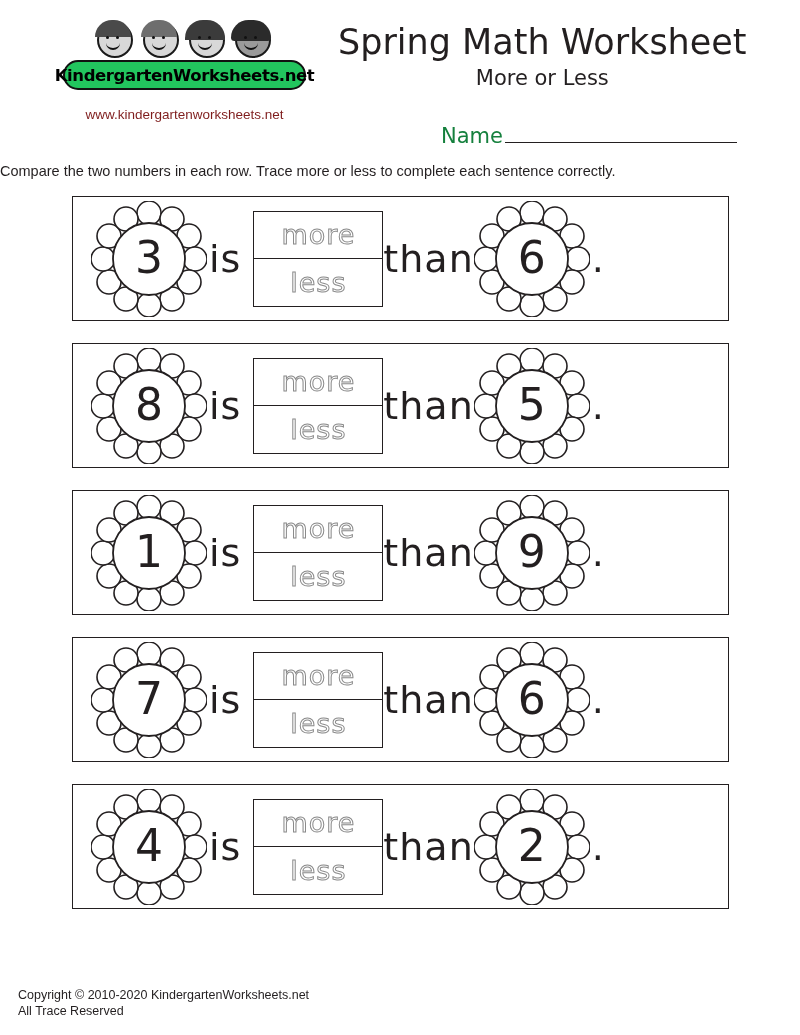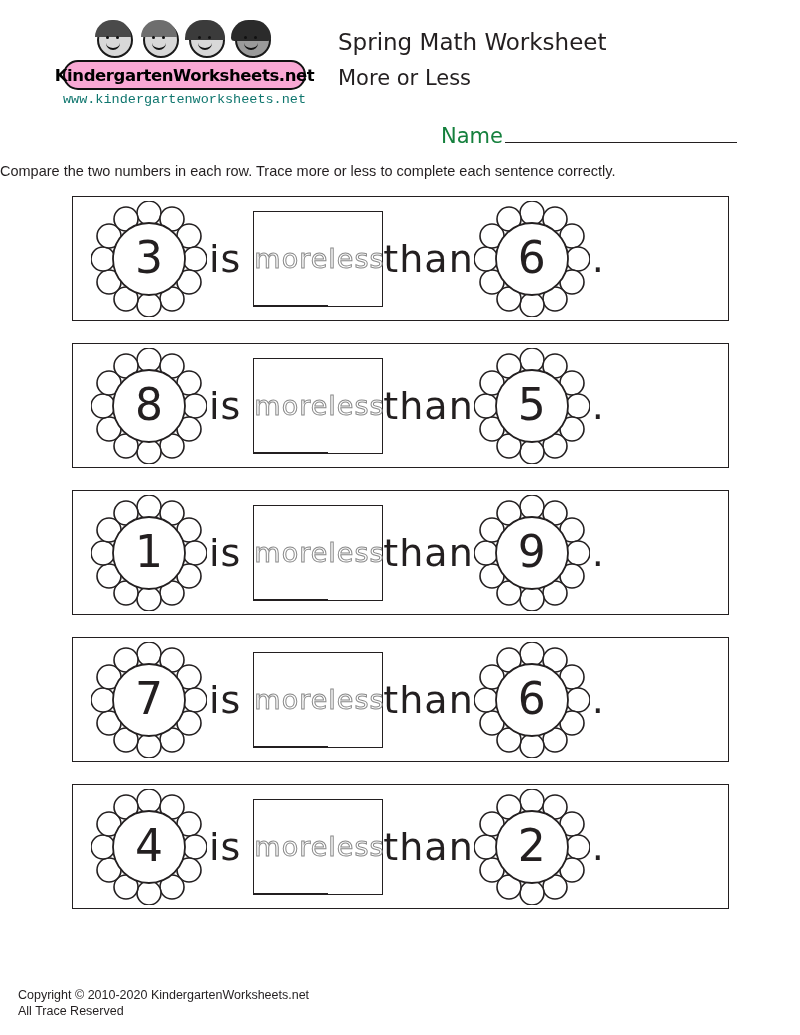--- a/index.html
+++ b/index.html
@@ -87,58 +87,59 @@
   .kid.k3 { left: 98px; }
   .kid.k4 { left: 144px; }
 
   .logo-bar {
     position: relative;
     margin: -6px auto 0;
     width: 243px;
     height: 30px;
     border: 2px solid #111;
     border-radius: 15px;
-    background: #f9a8d4;
+    background: #22c55e;
     box-sizing: border-box;
     display: flex;
     align-items: center;
     justify-content: center;
   }
   .logo-bar-text {
     font-family: "DejaVu Sans", sans-serif;
     font-weight: bold;
     font-size: 16.5px;
     letter-spacing: -0.4px;
     white-space: nowrap;
   }
   .logo-url {
-    margin-top: 2px;
-    font-family: Liberation Mono, monospace;
+    margin-top: 17px;
+    font-family: Liberation Sans, sans-serif;
     font-size: 13.5px;
-    color: #0f766e;
+    color: #7f1d1d;
   }
 
   .title-block {
     position: absolute;
     left: 338px;
     top: 26px;
   }
   .wtitle {
     font-family: "DejaVu Sans", sans-serif;
-    font-size: 23px;
+    font-size: 35px;
     line-height: 32px;
     color: #231f20;
     text-align: right;
   }
   .wsubtitle {
     font-family: "DejaVu Sans", sans-serif;
     font-size: 21px;
     line-height: 28px;
     margin-top: 6px;
     color: #231f20;
+    text-align: center;
   }
   .name-line {
     position: absolute;
     left: 441px;
     top: 124px;
     font-family: "DejaVu Sans", sans-serif;
     font-size: 21px;
     color: #15803d;
     white-space: nowrap;
   }
@@ -223,21 +224,21 @@
   }
 
   
   .trace-box {
     width: 130px;
     height: 96px;
     border: 1.5px solid #231f20;
     box-sizing: border-box;
     margin-left: 8px;
     display: flex;
-    flex-direction: row;
+    flex-direction: column;
   }
   .trace-cell {
     flex: 1 1 50%;
     display: flex;
     align-items: center;
     justify-content: center;
   }
   .trace-cell.top { border-bottom: 1.5px solid #231f20; }
   .trace-text {
     font-family: "DejaVu Sans", sans-serif;

